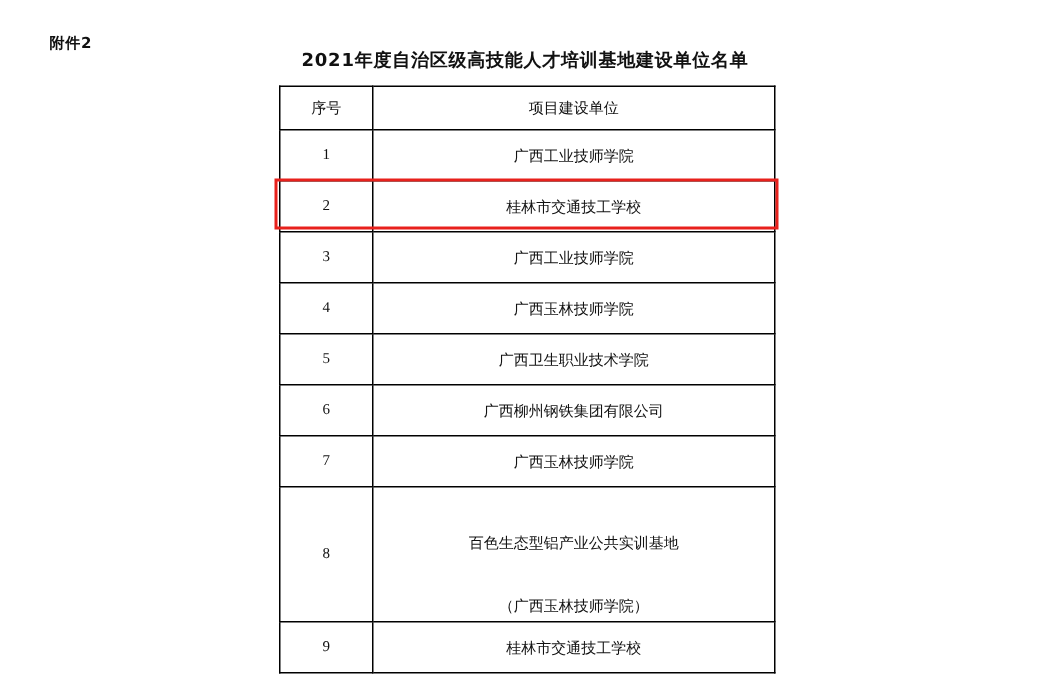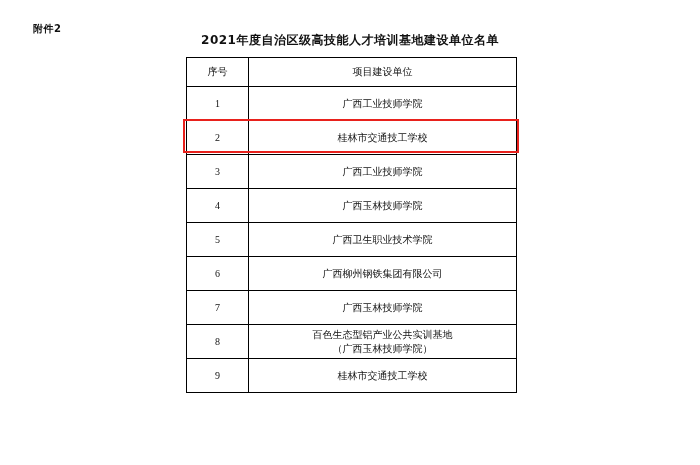--- a/index.html
+++ b/index.html
@@ -69,20 +69,21 @@
     height: 33px;
   }
   col.col-no { width: 62px; }
   col.col-unit { width: 268px; }
   .cell-two-line {
     line-height: 1.35;
     padding: 3px 0;
   }
   .cell-two-line div {
     white-space: nowrap;
+    margin-top: 28px;
   }
   .highlight-box {
     position: absolute;
     left: 183px;
     top: 119px;
     width: 336px;
     height: 34px;
     border: 2.5px solid #e8211c;
     box-sizing: border-box;
     pointer-events: none;

